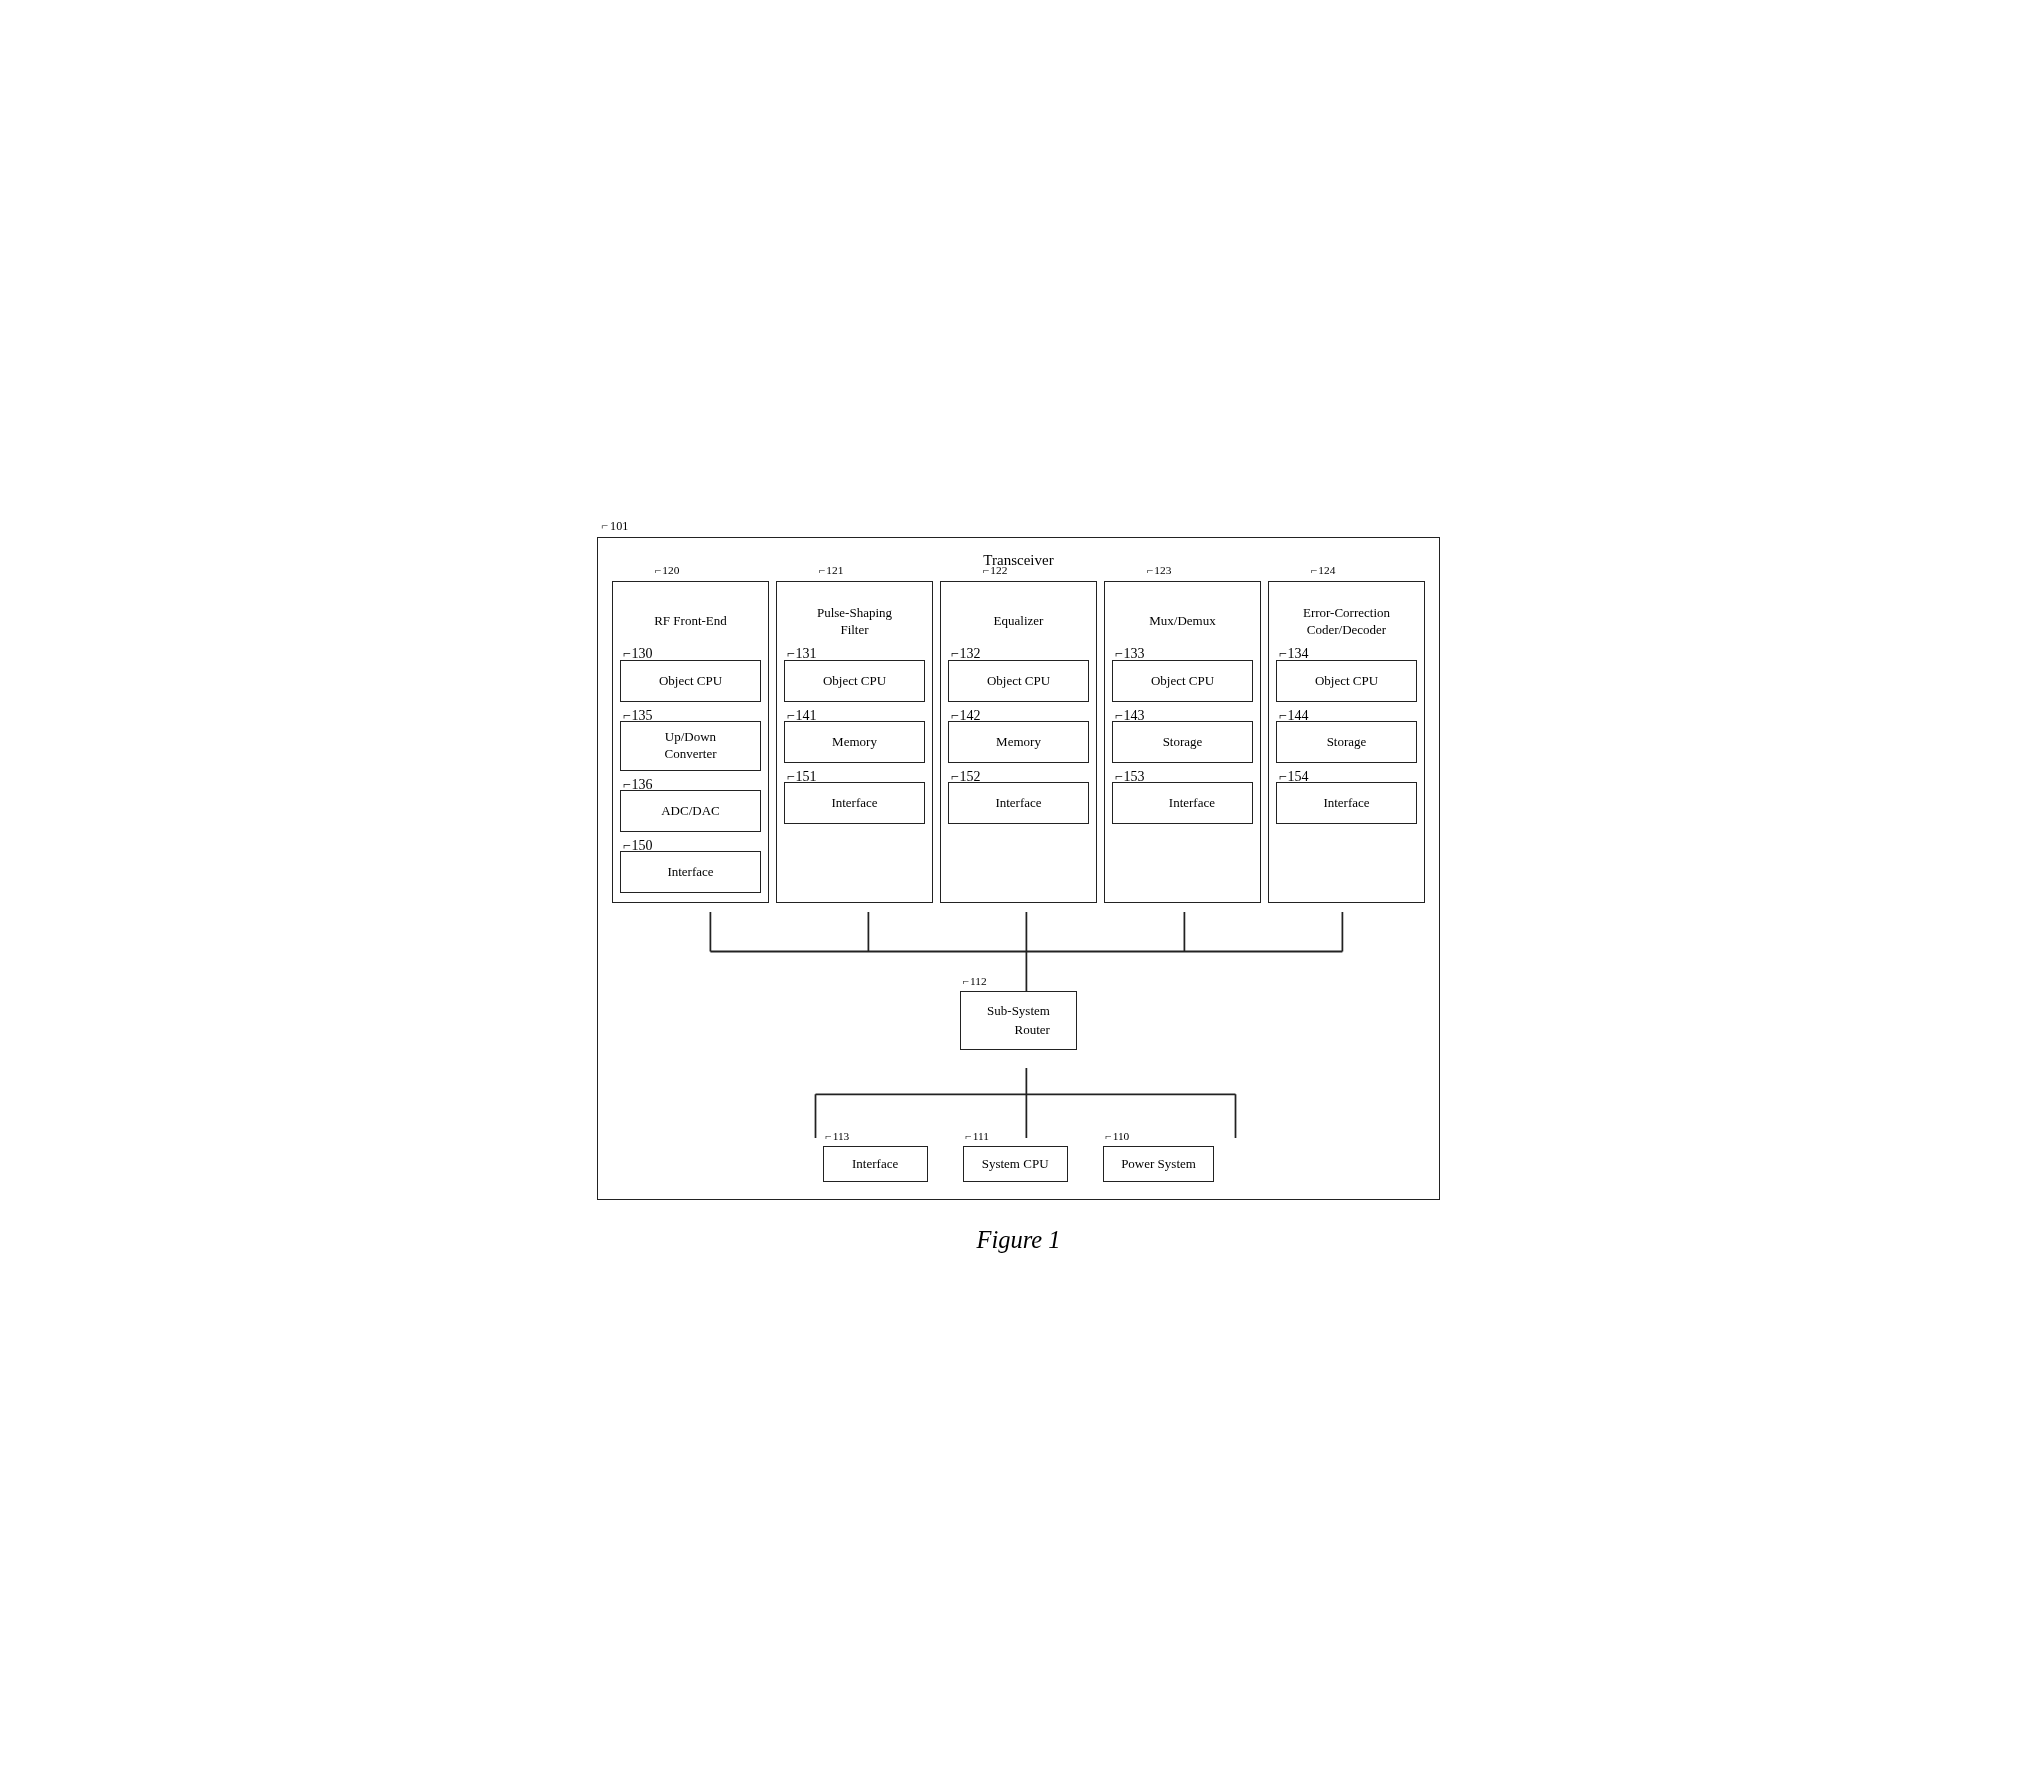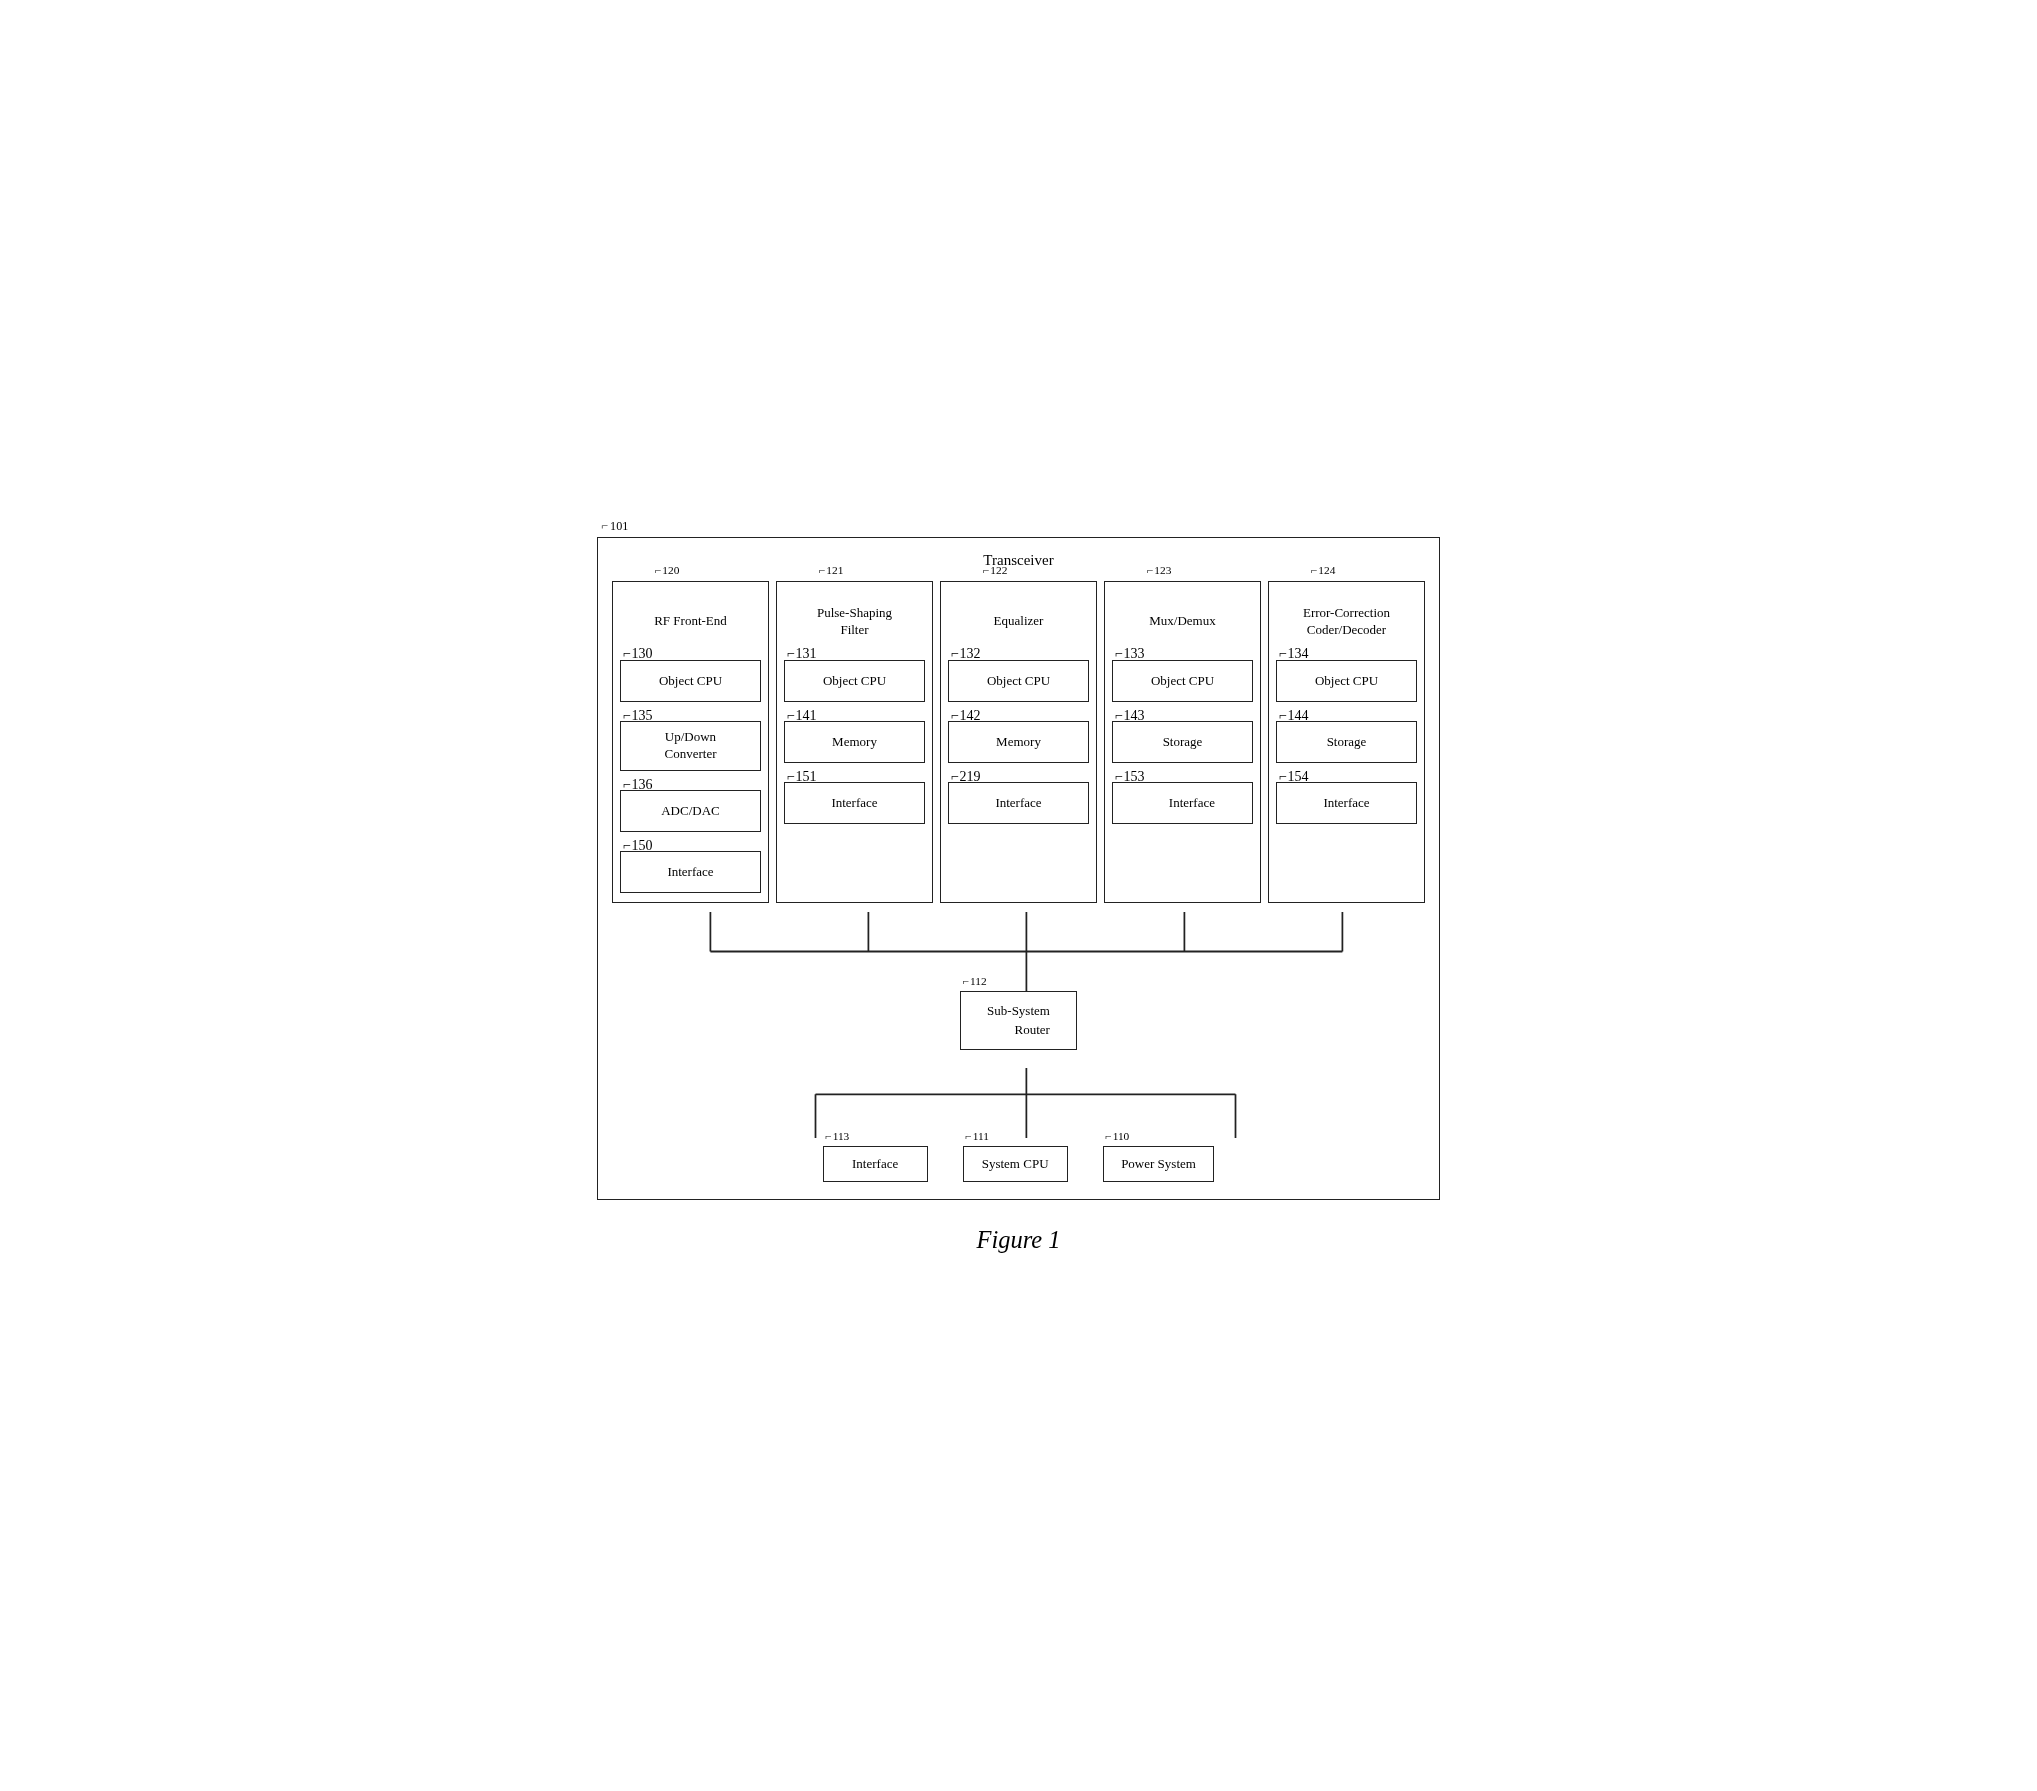--- a/index.html
+++ b/index.html
@@ -225,21 +225,21 @@
         <div class="module-title">Equalizer</div>
         <div class="inner-box" style="position:relative; margin-top:12.2px;">
           <span class="inner-ref">132</span>
           Object CPU
         </div>
         <div class="inner-box" style="position:relative; margin-top:12.2px;">
           <span class="inner-ref">142</span>
           Memory
         </div>
         <div class="inner-box" style="position:relative; margin-top:12.2px;">
-          <span class="inner-ref">219</span>
+          <span class="inner-ref">152</span>
           Interface
         </div>
       </div>
 
       <div class="module" style="position:relative; padding-top:21px;">
         <span class="module-ref">123</span>
         <div class="module-title">Mux/Demux</div>
         <div class="inner-box" style="position:relative; margin-top:12.2px;">
           <span class="inner-ref">133</span>
           Object CPU

